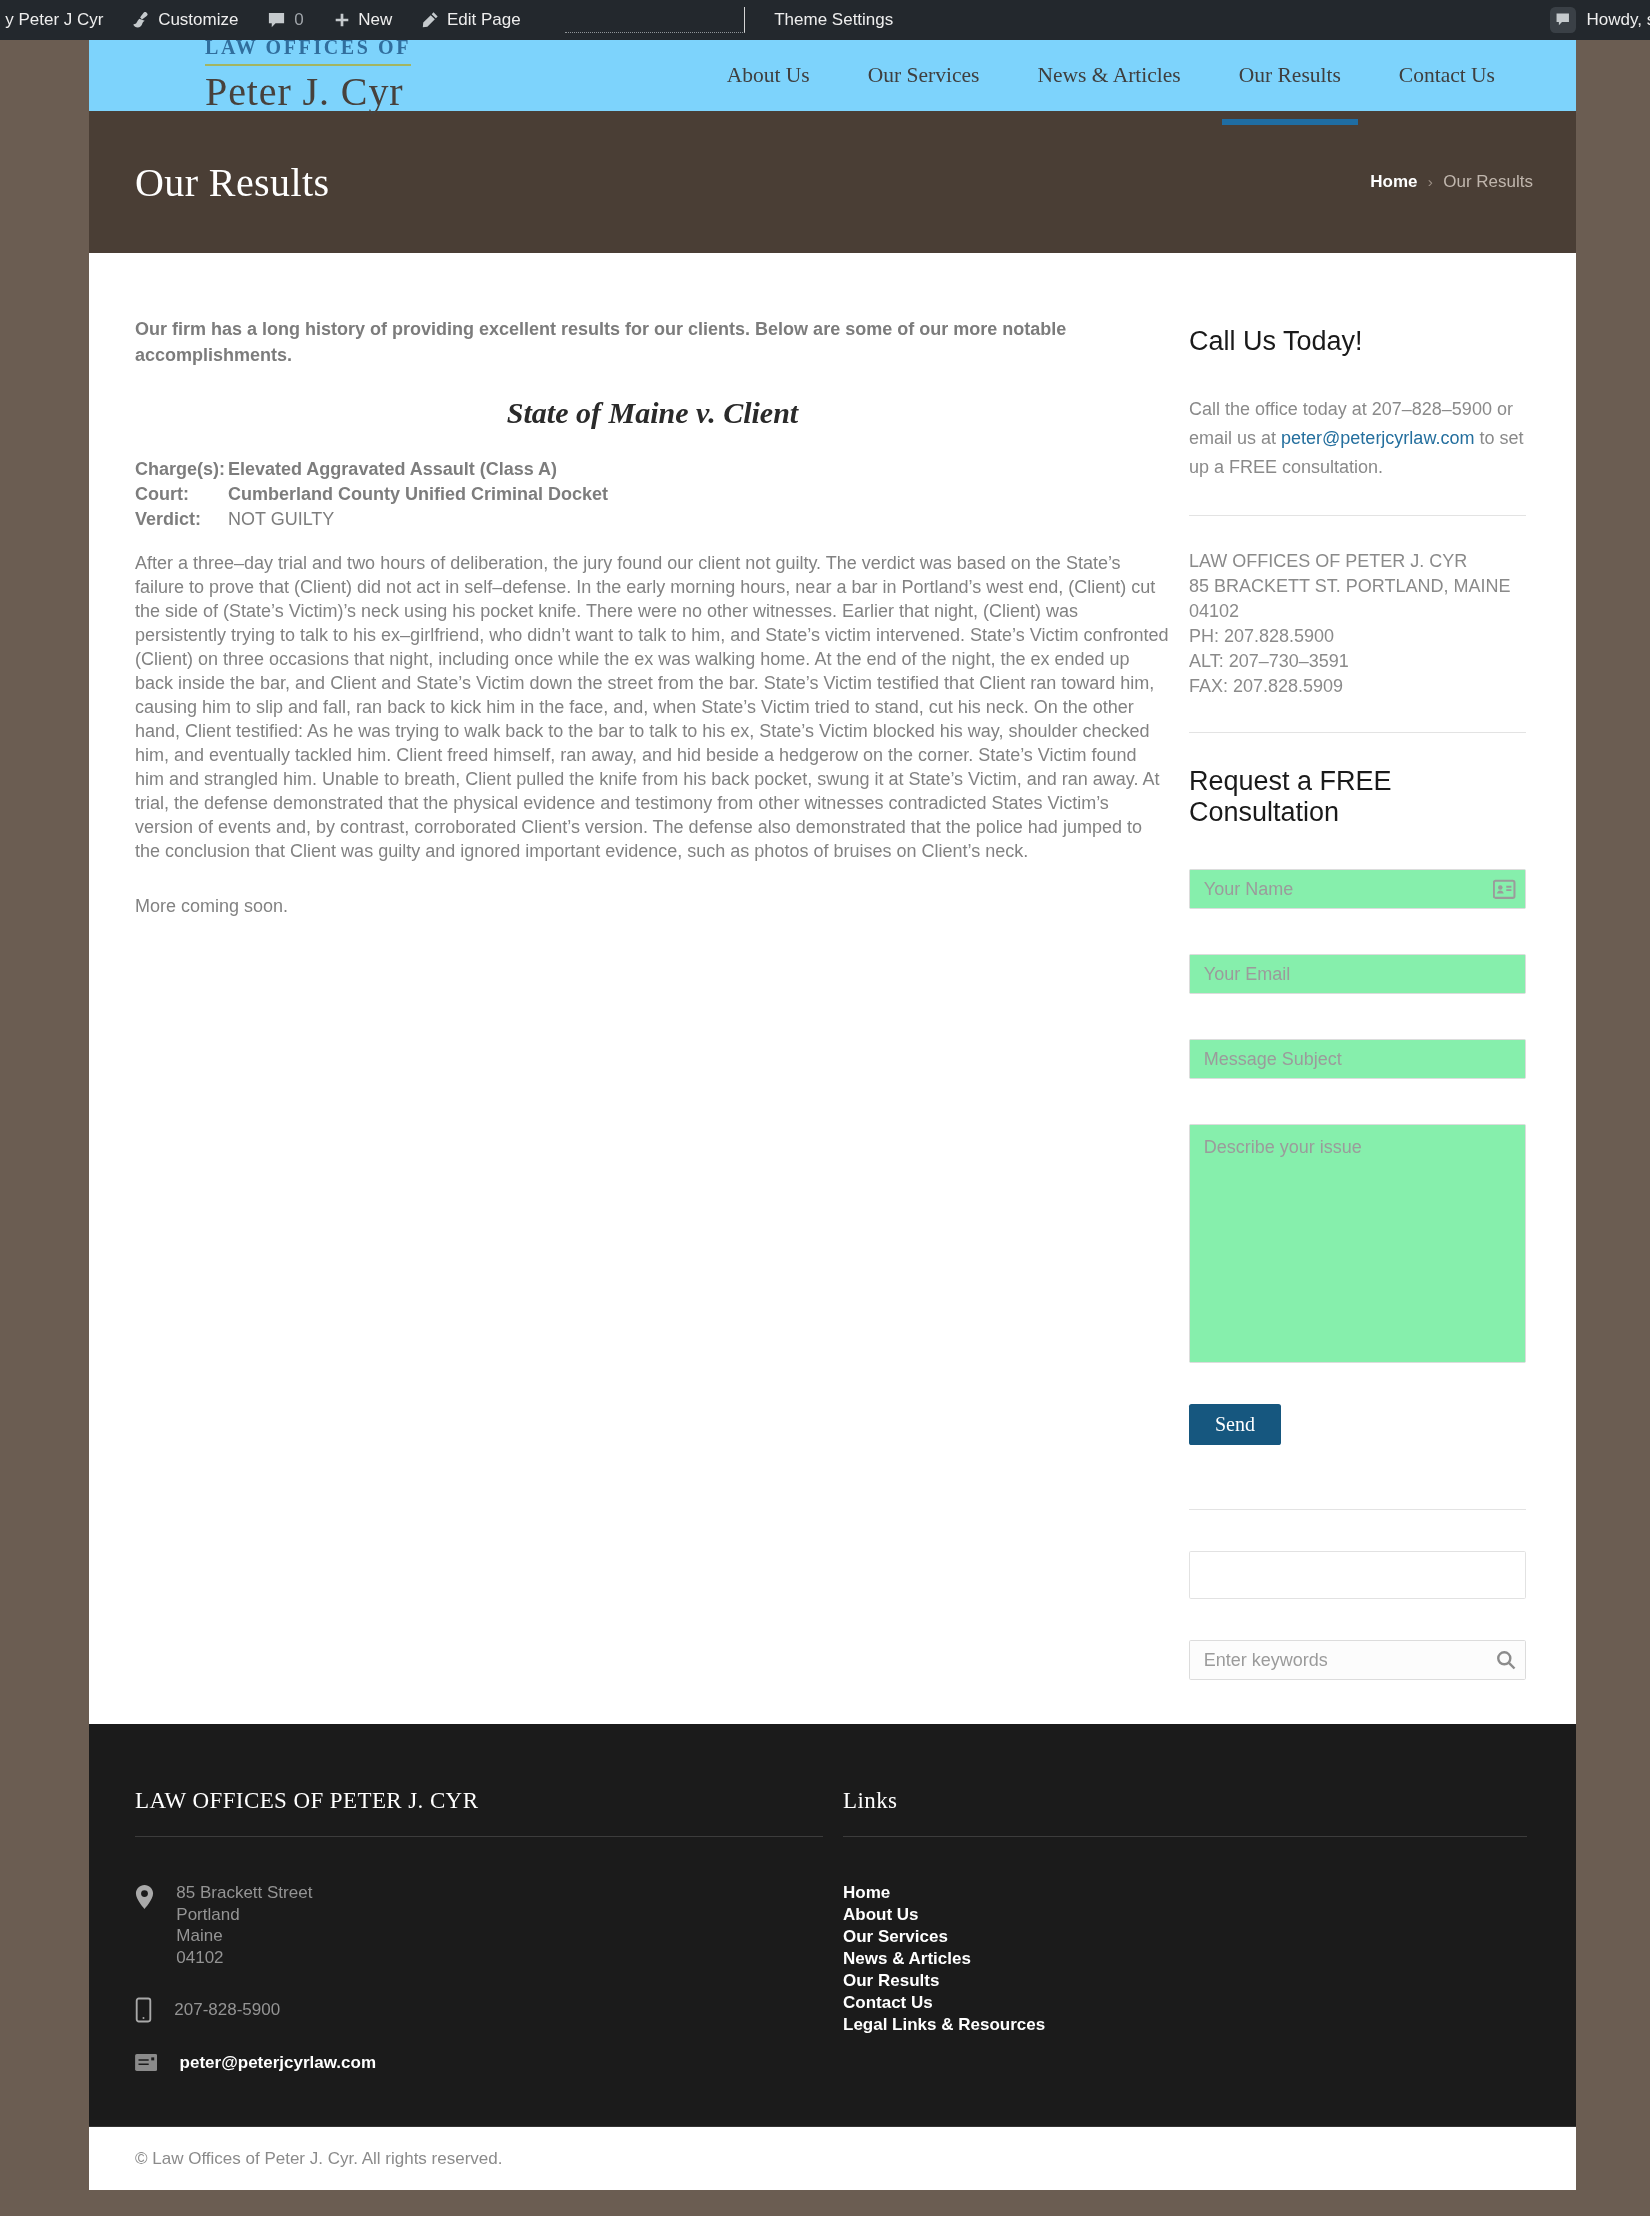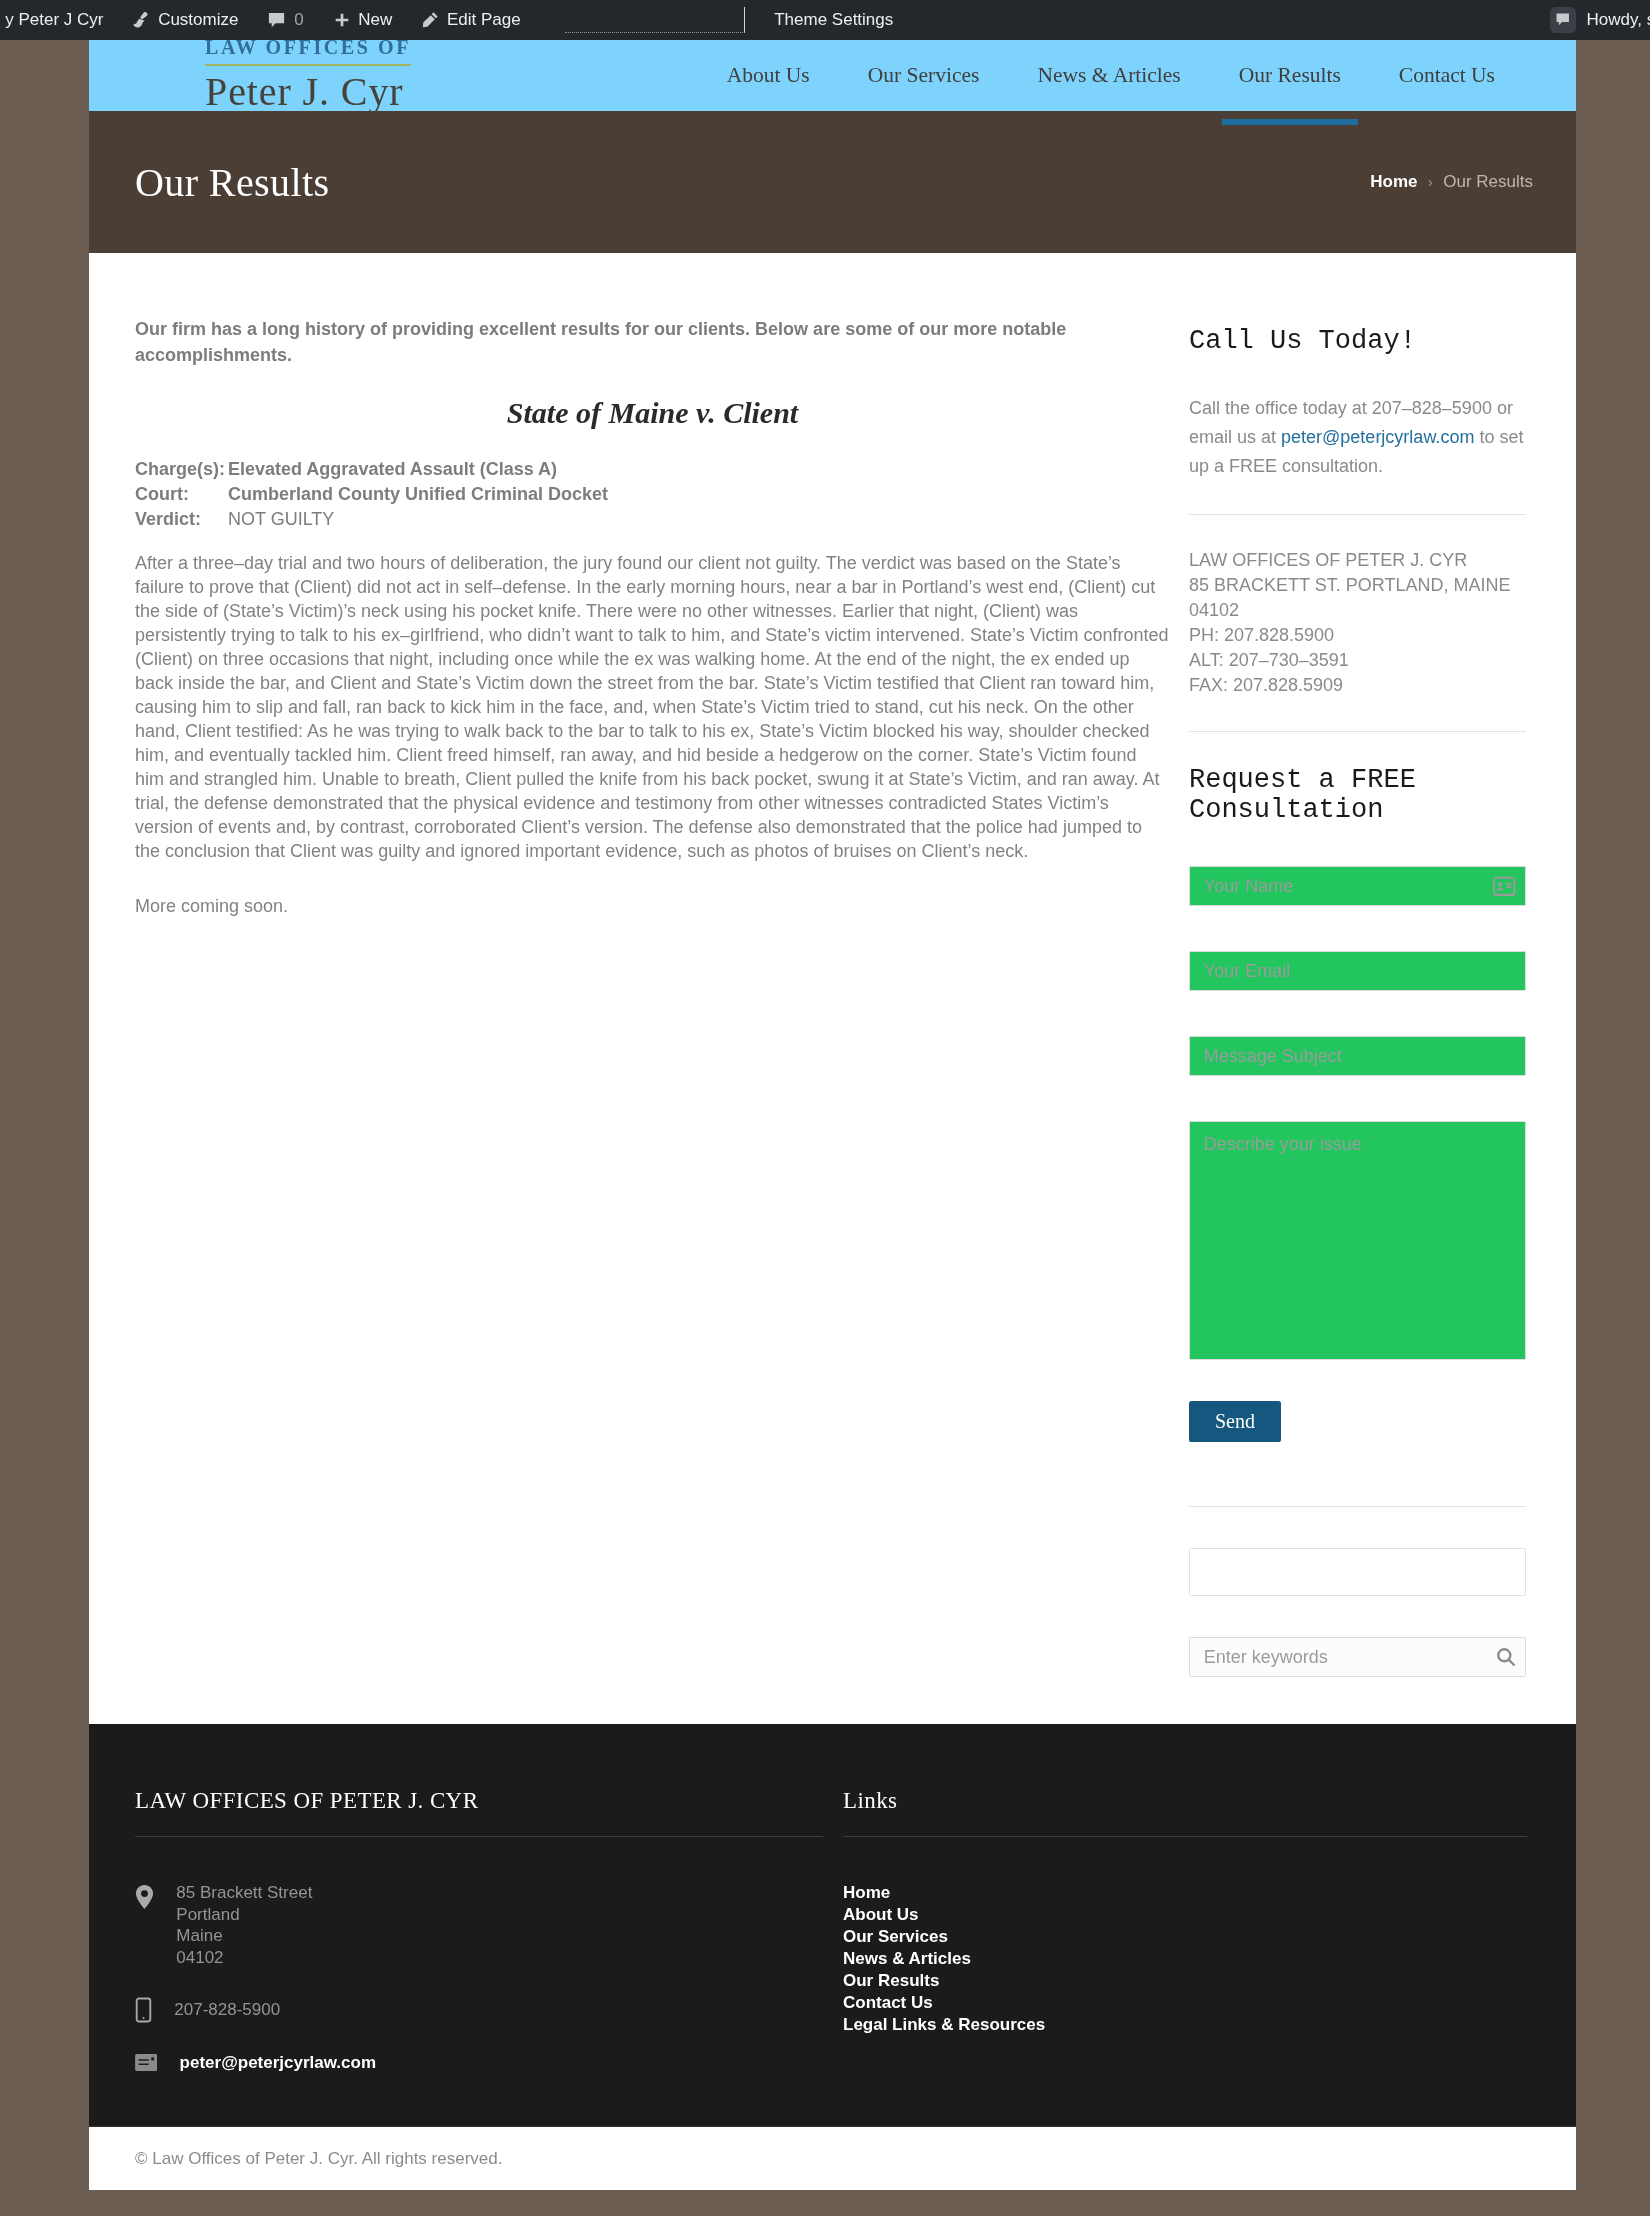--- a/index.html
+++ b/index.html
@@ -83,31 +83,31 @@
   .details { margin-bottom:19px; }
   .detail-row { display:flex; font-size:18px; line-height:25px; color:#7D7D7D; font-weight:700; }
   .detail-label { width:93px; flex:none; }
   .detail-row.normal .detail-value { font-weight:400; }
   .case-body { font-size:18px; line-height:24px; color:#828282; }
   .more-soon { font-size:18px; color:#828282; margin-top:33px; }
 
   
   .sidebar { width:337px; margin-left:auto; padding-top:73px; }
   .sb-heading {
-    font-family:Liberation Mono, monospace; font-size:27px; color:#1A1A1A; font-weight:400;
+    font-family:Liberation Sans, sans-serif; font-size:27px; color:#1A1A1A; font-weight:400;
   }
   .call-text { margin-top:38px; font-size:18px; line-height:29px; color:#8A8A8A; }
   .call-text a { color:#246F9E; text-decoration:none; cursor:pointer; }
   .sb-divider { border:none; border-top:0.9px solid #E3E3E3; margin:33px 0; }
   .address { font-size:18px; line-height:25px; color:#8A8A8A; }
   .consult-heading { margin-top:15.5px; }
   .form-field { position:relative; margin-top:45px; }
   .form-field:first-of-type { margin-top:41px; }
   .sb-input, .sb-textarea {
-    width:100%; background:#22c55e; border:0.9px solid #DCDCDC; border-radius:1.7px;
+    width:100%; background:#86efac; border:0.9px solid #DCDCDC; border-radius:1.7px;
     font-size:18px; color:#555; padding:0 38px 0 13.8px; font-family:"Liberation Sans", sans-serif;
   }
   .sb-input { height:40px; }
   .sb-textarea { height:239px; padding-top:12px; resize:none; }
   .sb-input::placeholder, .sb-textarea::placeholder { color:#9B9B9B; }
   .field-icon { position:absolute; right:10.3px; top:9.5px; color:#9B9B9B; }
   .send-btn {
     margin-top:38px; width:92px; height:41px; background:#16577F; color:#ffffff;
     border:none; border-radius:2.6px; font-family:"Liberation Serif", serif; font-size:20px;
     cursor:pointer;

